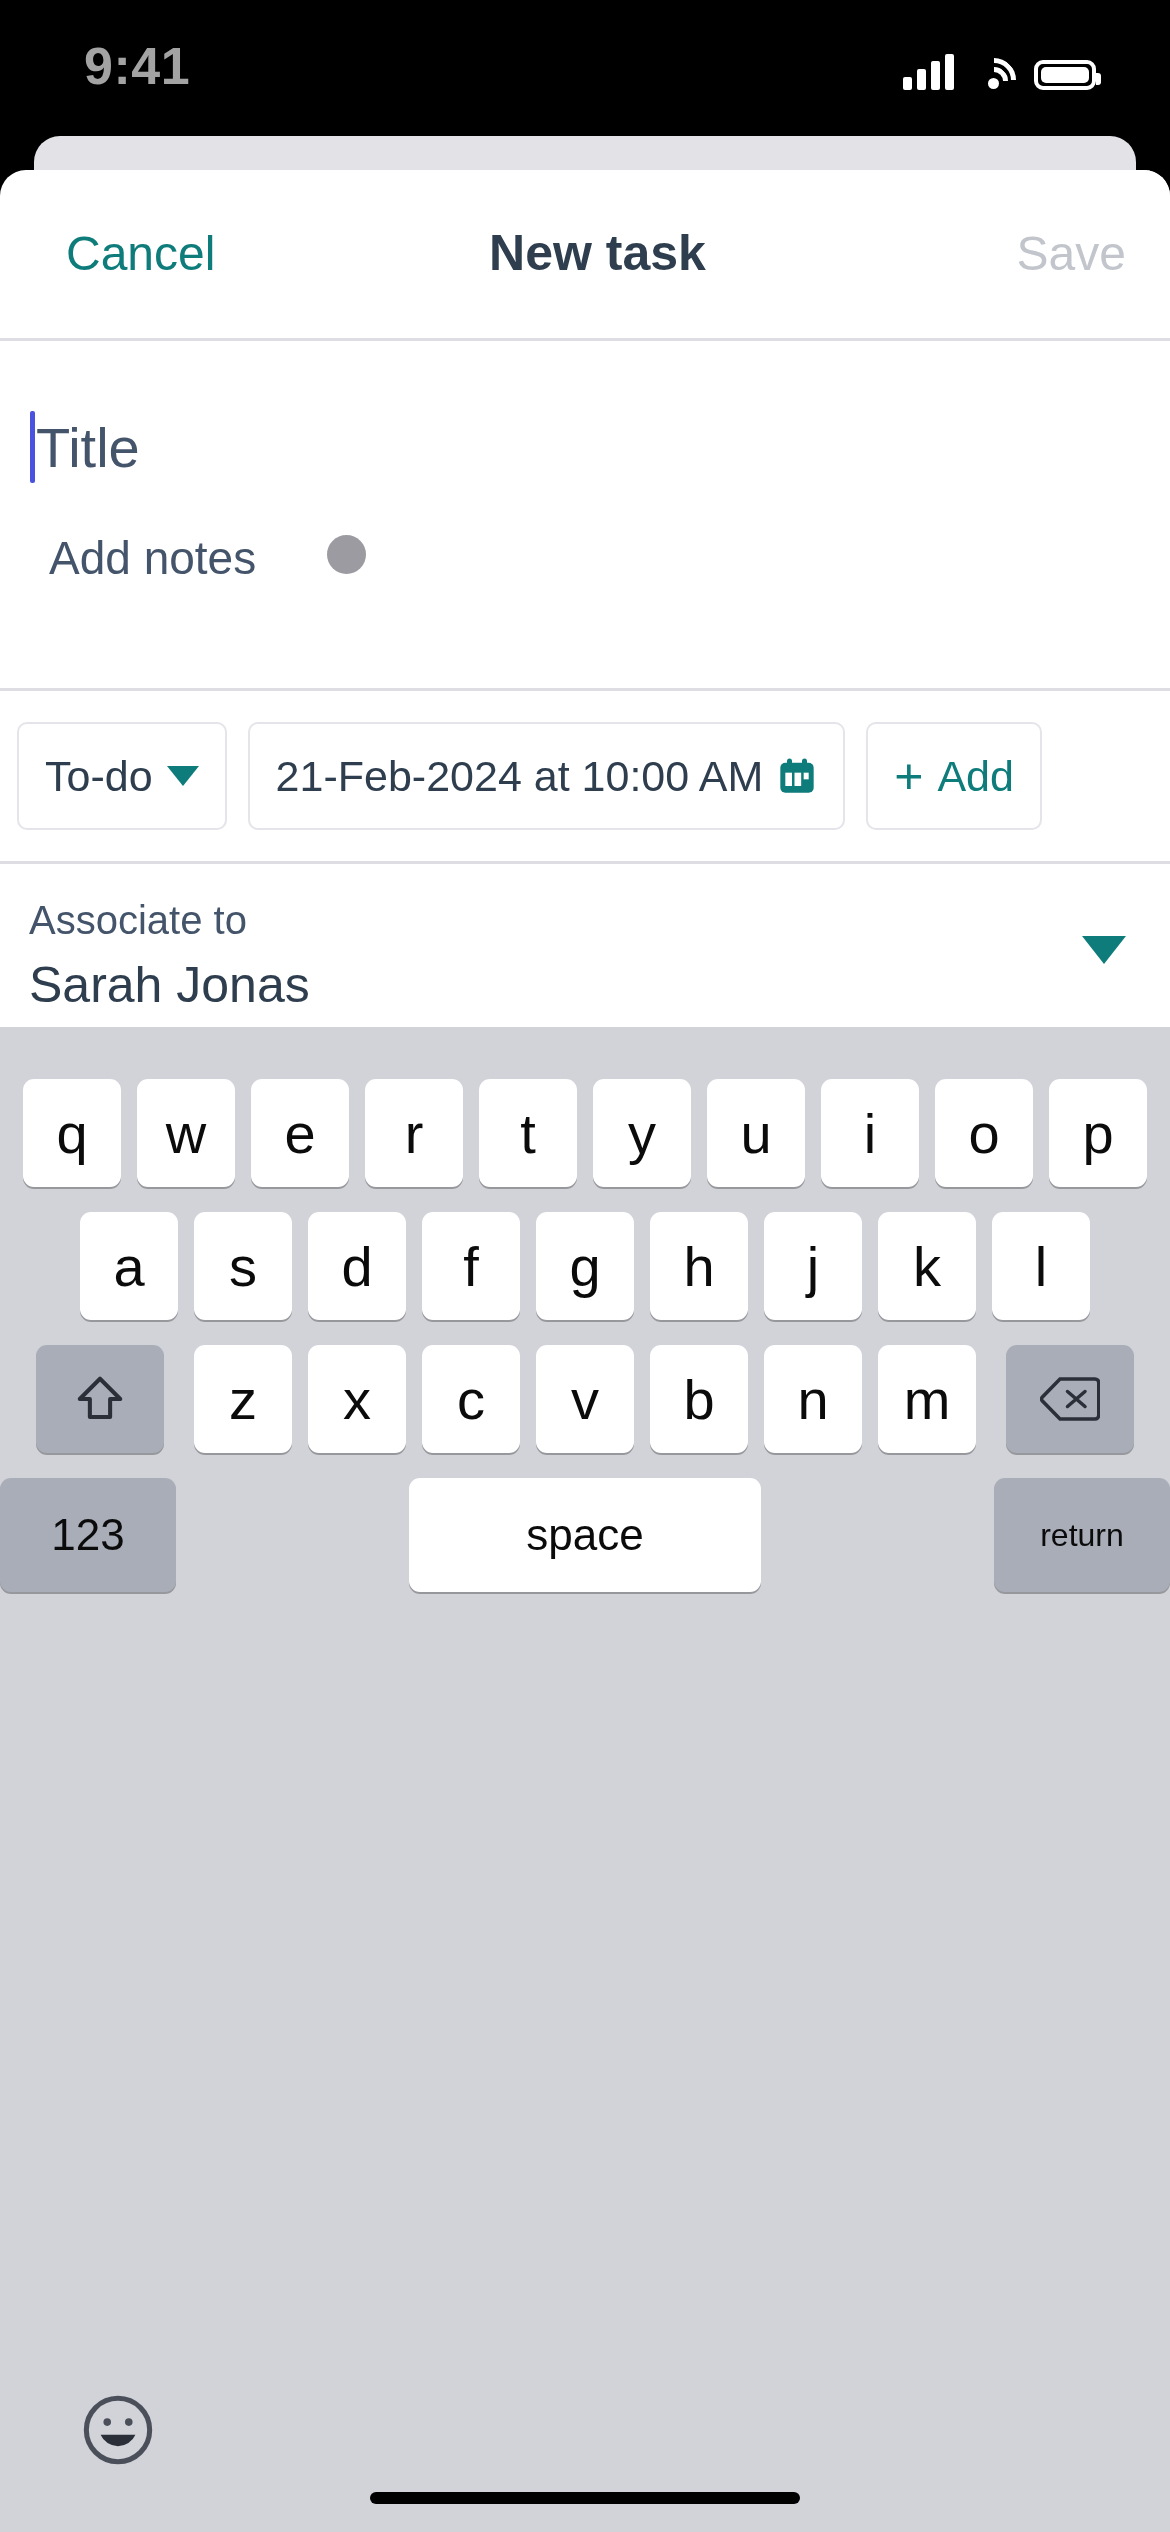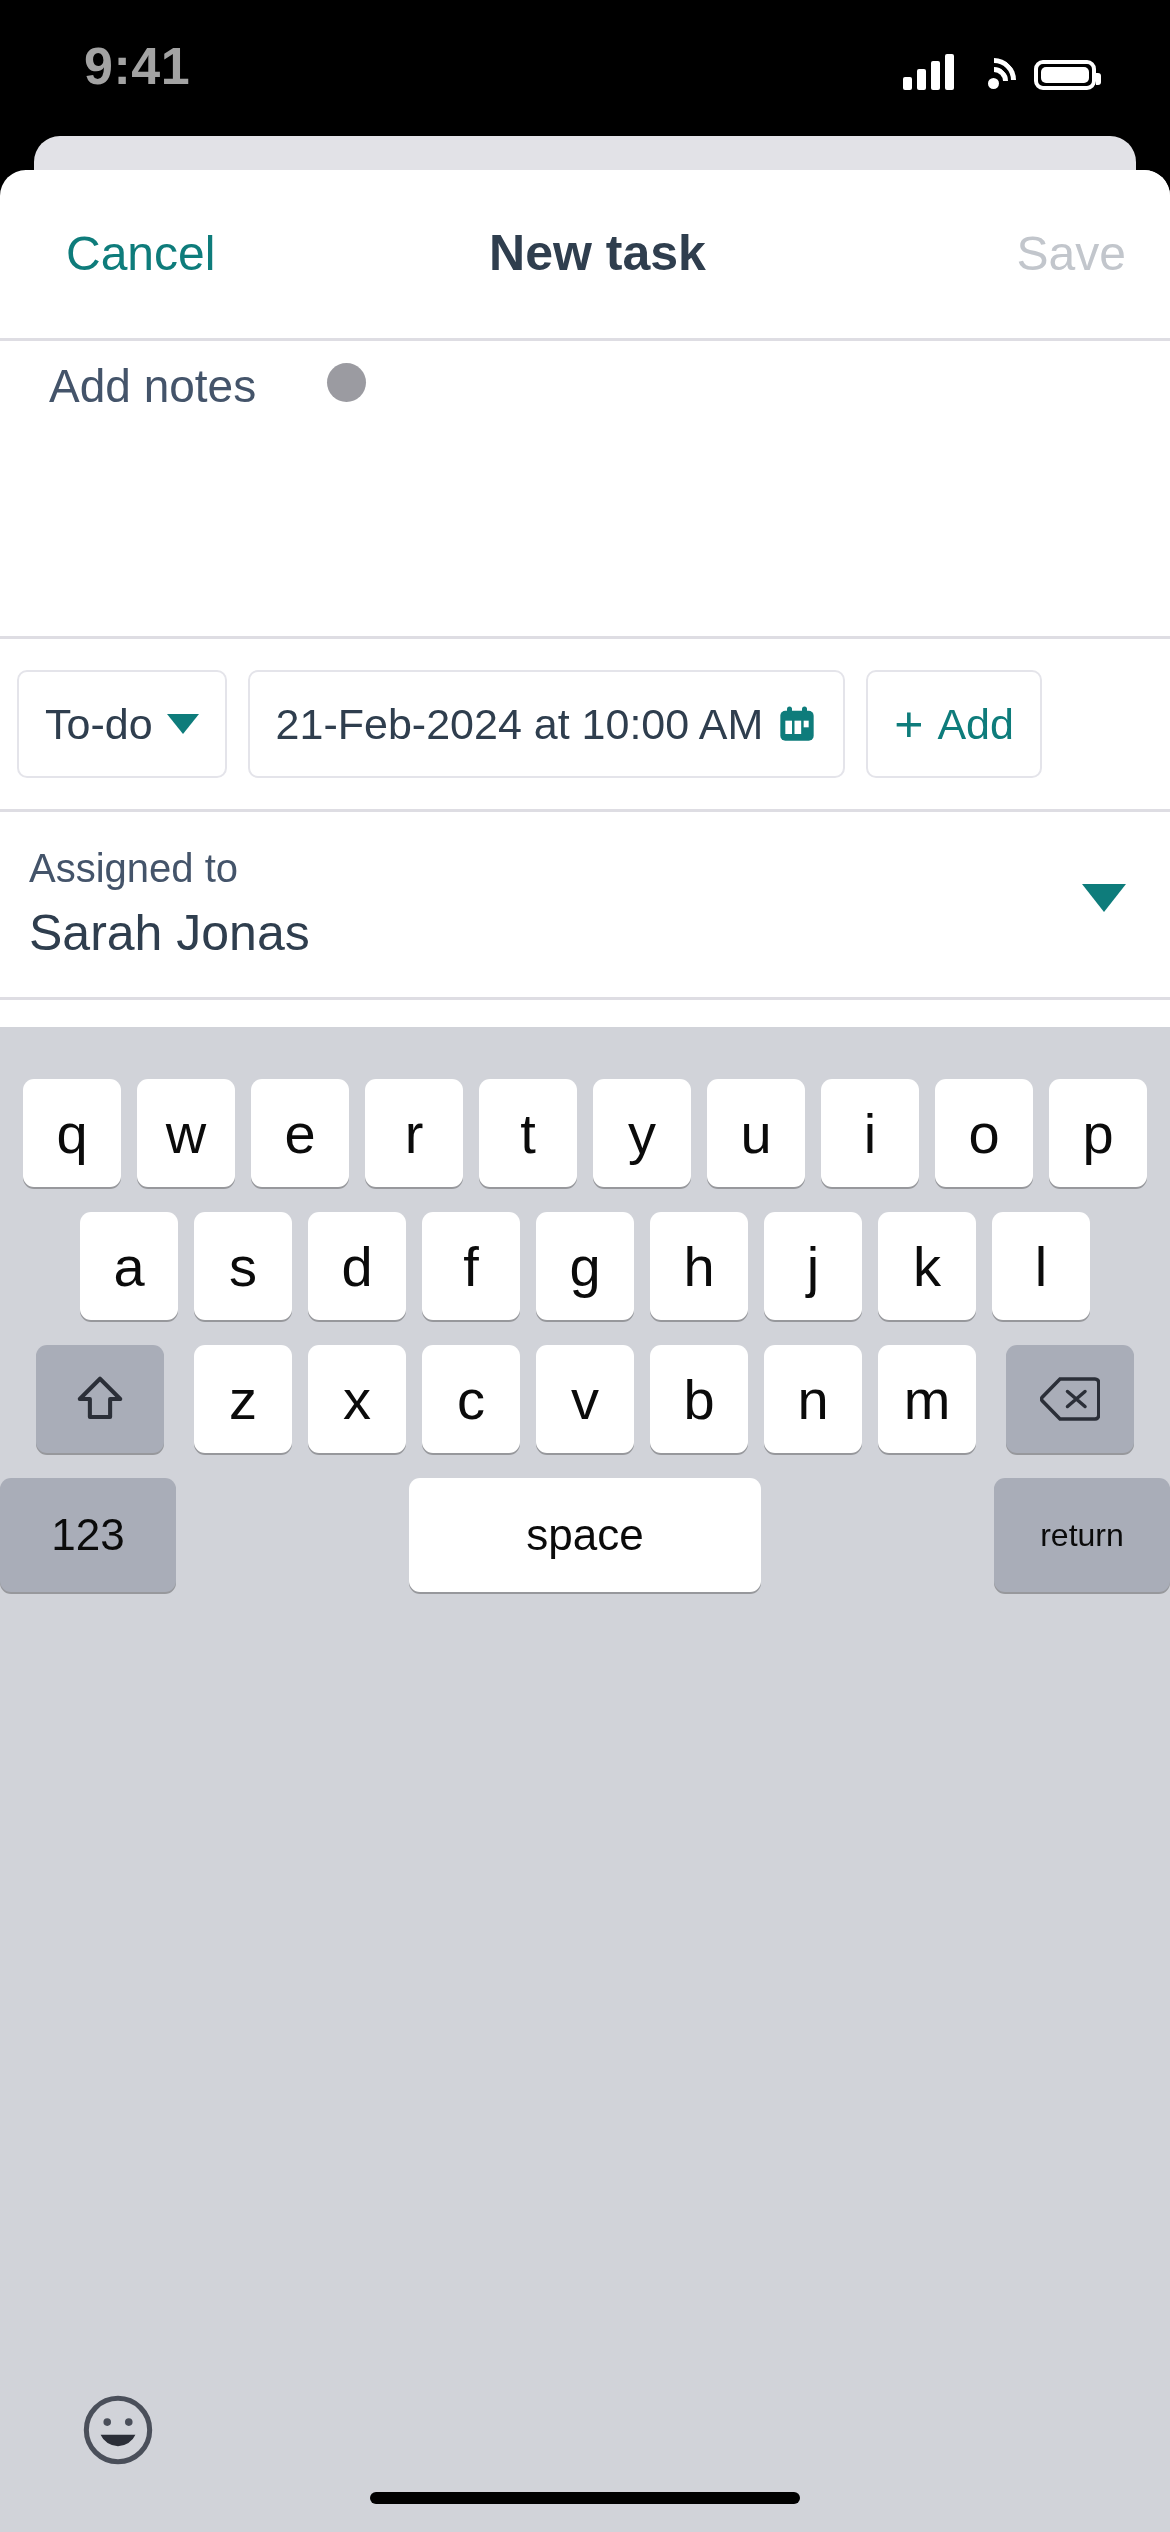--- a/index.html
+++ b/index.html
@@ -150,20 +150,24 @@
   <div class="sheet">
 
     <div class="hdr">
       <div class="hdr-cancel">Cancel</div>
       <div class="hdr-title">New task</div>
       <div class="hdr-save">Save</div>
     </div>
     <div class="rule"></div>
 
     <div class="field-block">
+      <div class="title-row" style="margin-top:52px;">
+        <div class="caret"></div>
+        <div class="title-ph">Title</div>
+      </div>
       <div class="notes-row">
         <div class="notes-ph">Add notes</div>
         <div class="grey-dot"></div>
       </div>
     </div>
     <div class="rule"></div>
 
     <div class="chips">
       <div class="chip">
         <span>To-do</span>
@@ -184,21 +188,21 @@
       </div>
       <div class="chip chip-add">
         <span class="plus">+</span>
         <span>Add</span>
       </div>
       <div class="fade"></div>
     </div>
     <div class="rule"></div>
 
     <div class="assigned">
-      <div class="assigned-lbl">Assigned to</div>
+      <div class="assigned-lbl">Associate to</div>
       <div class="assigned-val">Sarah Jonas</div>
       <div class="assigned-caret"></div>
     </div>
     <div class="rule"></div>
 
     <div class="associate">
       <div class="associate-lbl">Associate with</div>
       <div class="assoc-plus"></div>
     </div>
     <div class="rule"></div>

